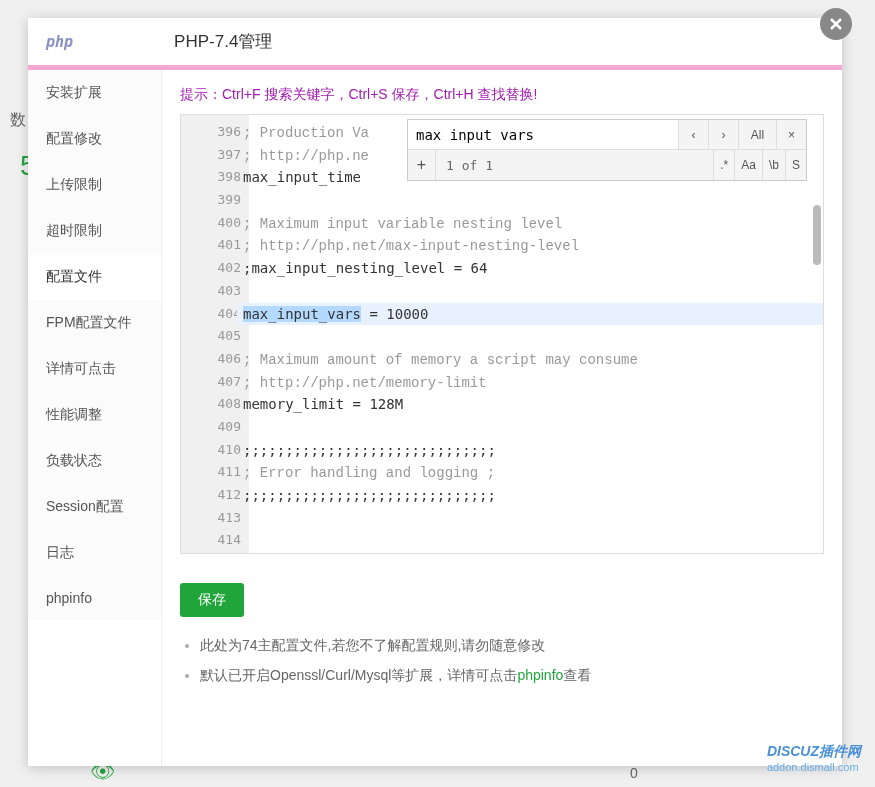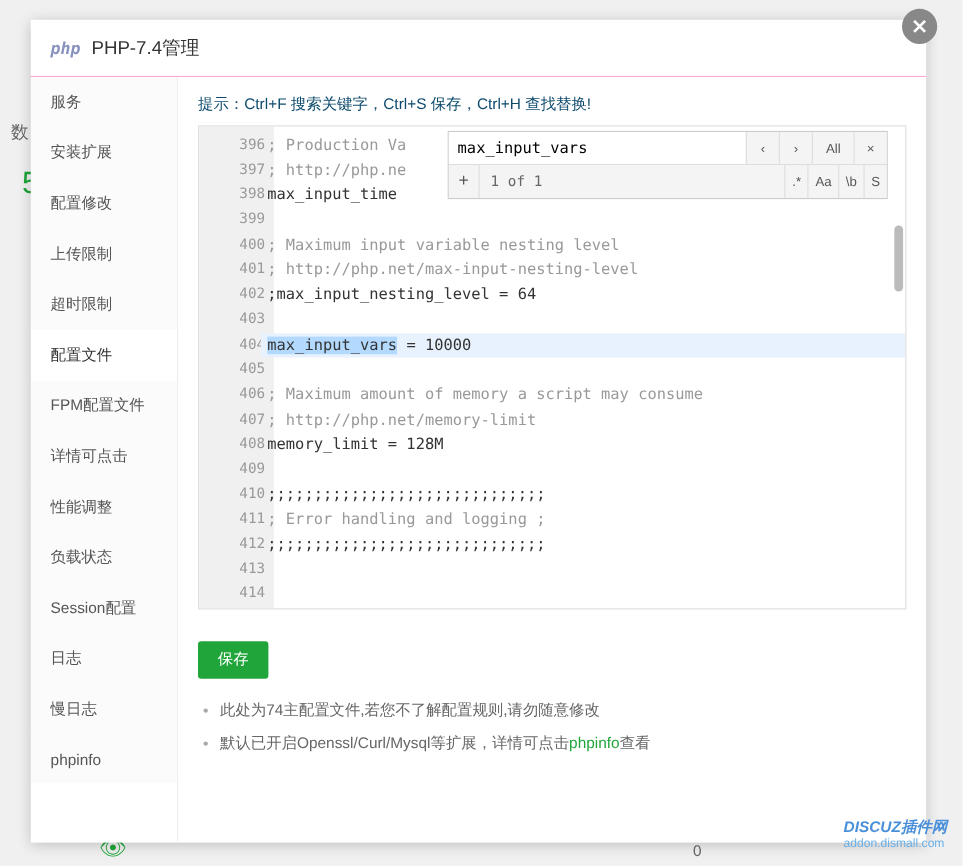--- a/index.html
+++ b/index.html
@@ -32,34 +32,35 @@
   background: #888;
   display: flex;
   align-items: center;
   justify-content: center;
   cursor: pointer;
   z-index: 10;
 }
 .close-btn svg { width: 16px; height: 16px; }
 .modal-header {
   height: 52px;
-  border-bottom: 1px solid #f9a8d4;
+  border-bottom: 5px solid #f9a8d4;
   display: flex;
   align-items: center;
   padding: 0 18px;
+  gap: 47px;
 }
 .php-badge {
   font-family: monospace;
   font-style: italic;
   font-weight: bold;
   color: #8892bf;
   font-size: 15px;
   margin-right: 10px;
 }
-.modal-title { font-size: 17px; color: #333; }
+.modal-title { font-size: 17px; color: #333; margin-left: 44px; }
 .modal-body { display: flex; height: calc(100% - 52px); }
 .sidebar {
   width: 134px;
   border-right: 1px solid #eee;
   overflow-y: auto;
 }
 .sidebar-item {
   padding: 14px 18px;
   font-size: 14px;
   color: #555;
@@ -70,21 +71,21 @@
   color: #333;
   position: relative;
 }
 .sidebar-item:not(.active) { background: #fbfbfb; }
 .content {
   flex: 1;
   padding: 16px 18px;
   position: relative;
   overflow: hidden;
 }
-.hint-text { font-size: 14px; color: #0c4a6e; margin-bottom: 10px; }
+.hint-text { font-size: 14px; color: #a21caf; margin-bottom: 10px; }
 .editor-wrap {
   border: 1px solid #ddd;
   height: 440px;
   position: relative;
   background: #fff;
   overflow: hidden;
 }
 .gutter {
   position: absolute;
   left: 0; top: 0; bottom: 0;
@@ -110,21 +111,21 @@
   overflow: hidden;
 }
 .code-line {
   height: 22.7px;
   line-height: 22.7px;
   padding-left: 6px;
   white-space: pre;
   color: #333;
 }
 .code-line.hl-line { background: #e8f2fe; }
-.tok-comment { color: #999; }
+.tok-comment { color: #999; font-family: Liberation Mono, monospace; }
 .tok-method { color: #2aa198; }
 .hl-match { background: #b3d9ff; }
 .search-panel {
   position: absolute;
   right: 16px;
   top: 4px;
   width: 400px;
   background: #f4f4f4;
   border: 1px solid #ccc;
   font-family: Consolas, monospace;
@@ -242,33 +243,31 @@
       </svg>
   </div>
 
   <div class="modal-header">
     <span class="php-badge">php</span>
     <span class="modal-title">PHP-7.4管理</span>
   </div>
 
   <div class="modal-body">
     <div class="sidebar" id="sidebar">
-        <div class="sidebar-item">服务</div>
         <div class="sidebar-item">安装扩展</div>
         <div class="sidebar-item">配置修改</div>
         <div class="sidebar-item">上传限制</div>
         <div class="sidebar-item">超时限制</div>
         <div class="sidebar-item active">配置文件</div>
         <div class="sidebar-item">FPM配置文件</div>
         <div class="sidebar-item">详情可点击</div>
         <div class="sidebar-item">性能调整</div>
         <div class="sidebar-item">负载状态</div>
         <div class="sidebar-item">Session配置</div>
         <div class="sidebar-item">日志</div>
-        <div class="sidebar-item">慢日志</div>
         <div class="sidebar-item">phpinfo</div>
       </div>
 
     <div class="content">
       <div class="hint-text">提示：Ctrl+F 搜索关键字，Ctrl+S 保存，Ctrl+H 查找替换!</div>
 
       <div class="editor-wrap">
         <div class="gutter" id="gutter">
             <div class="gutter-line">396</div>
             <div class="gutter-line">397</div>

